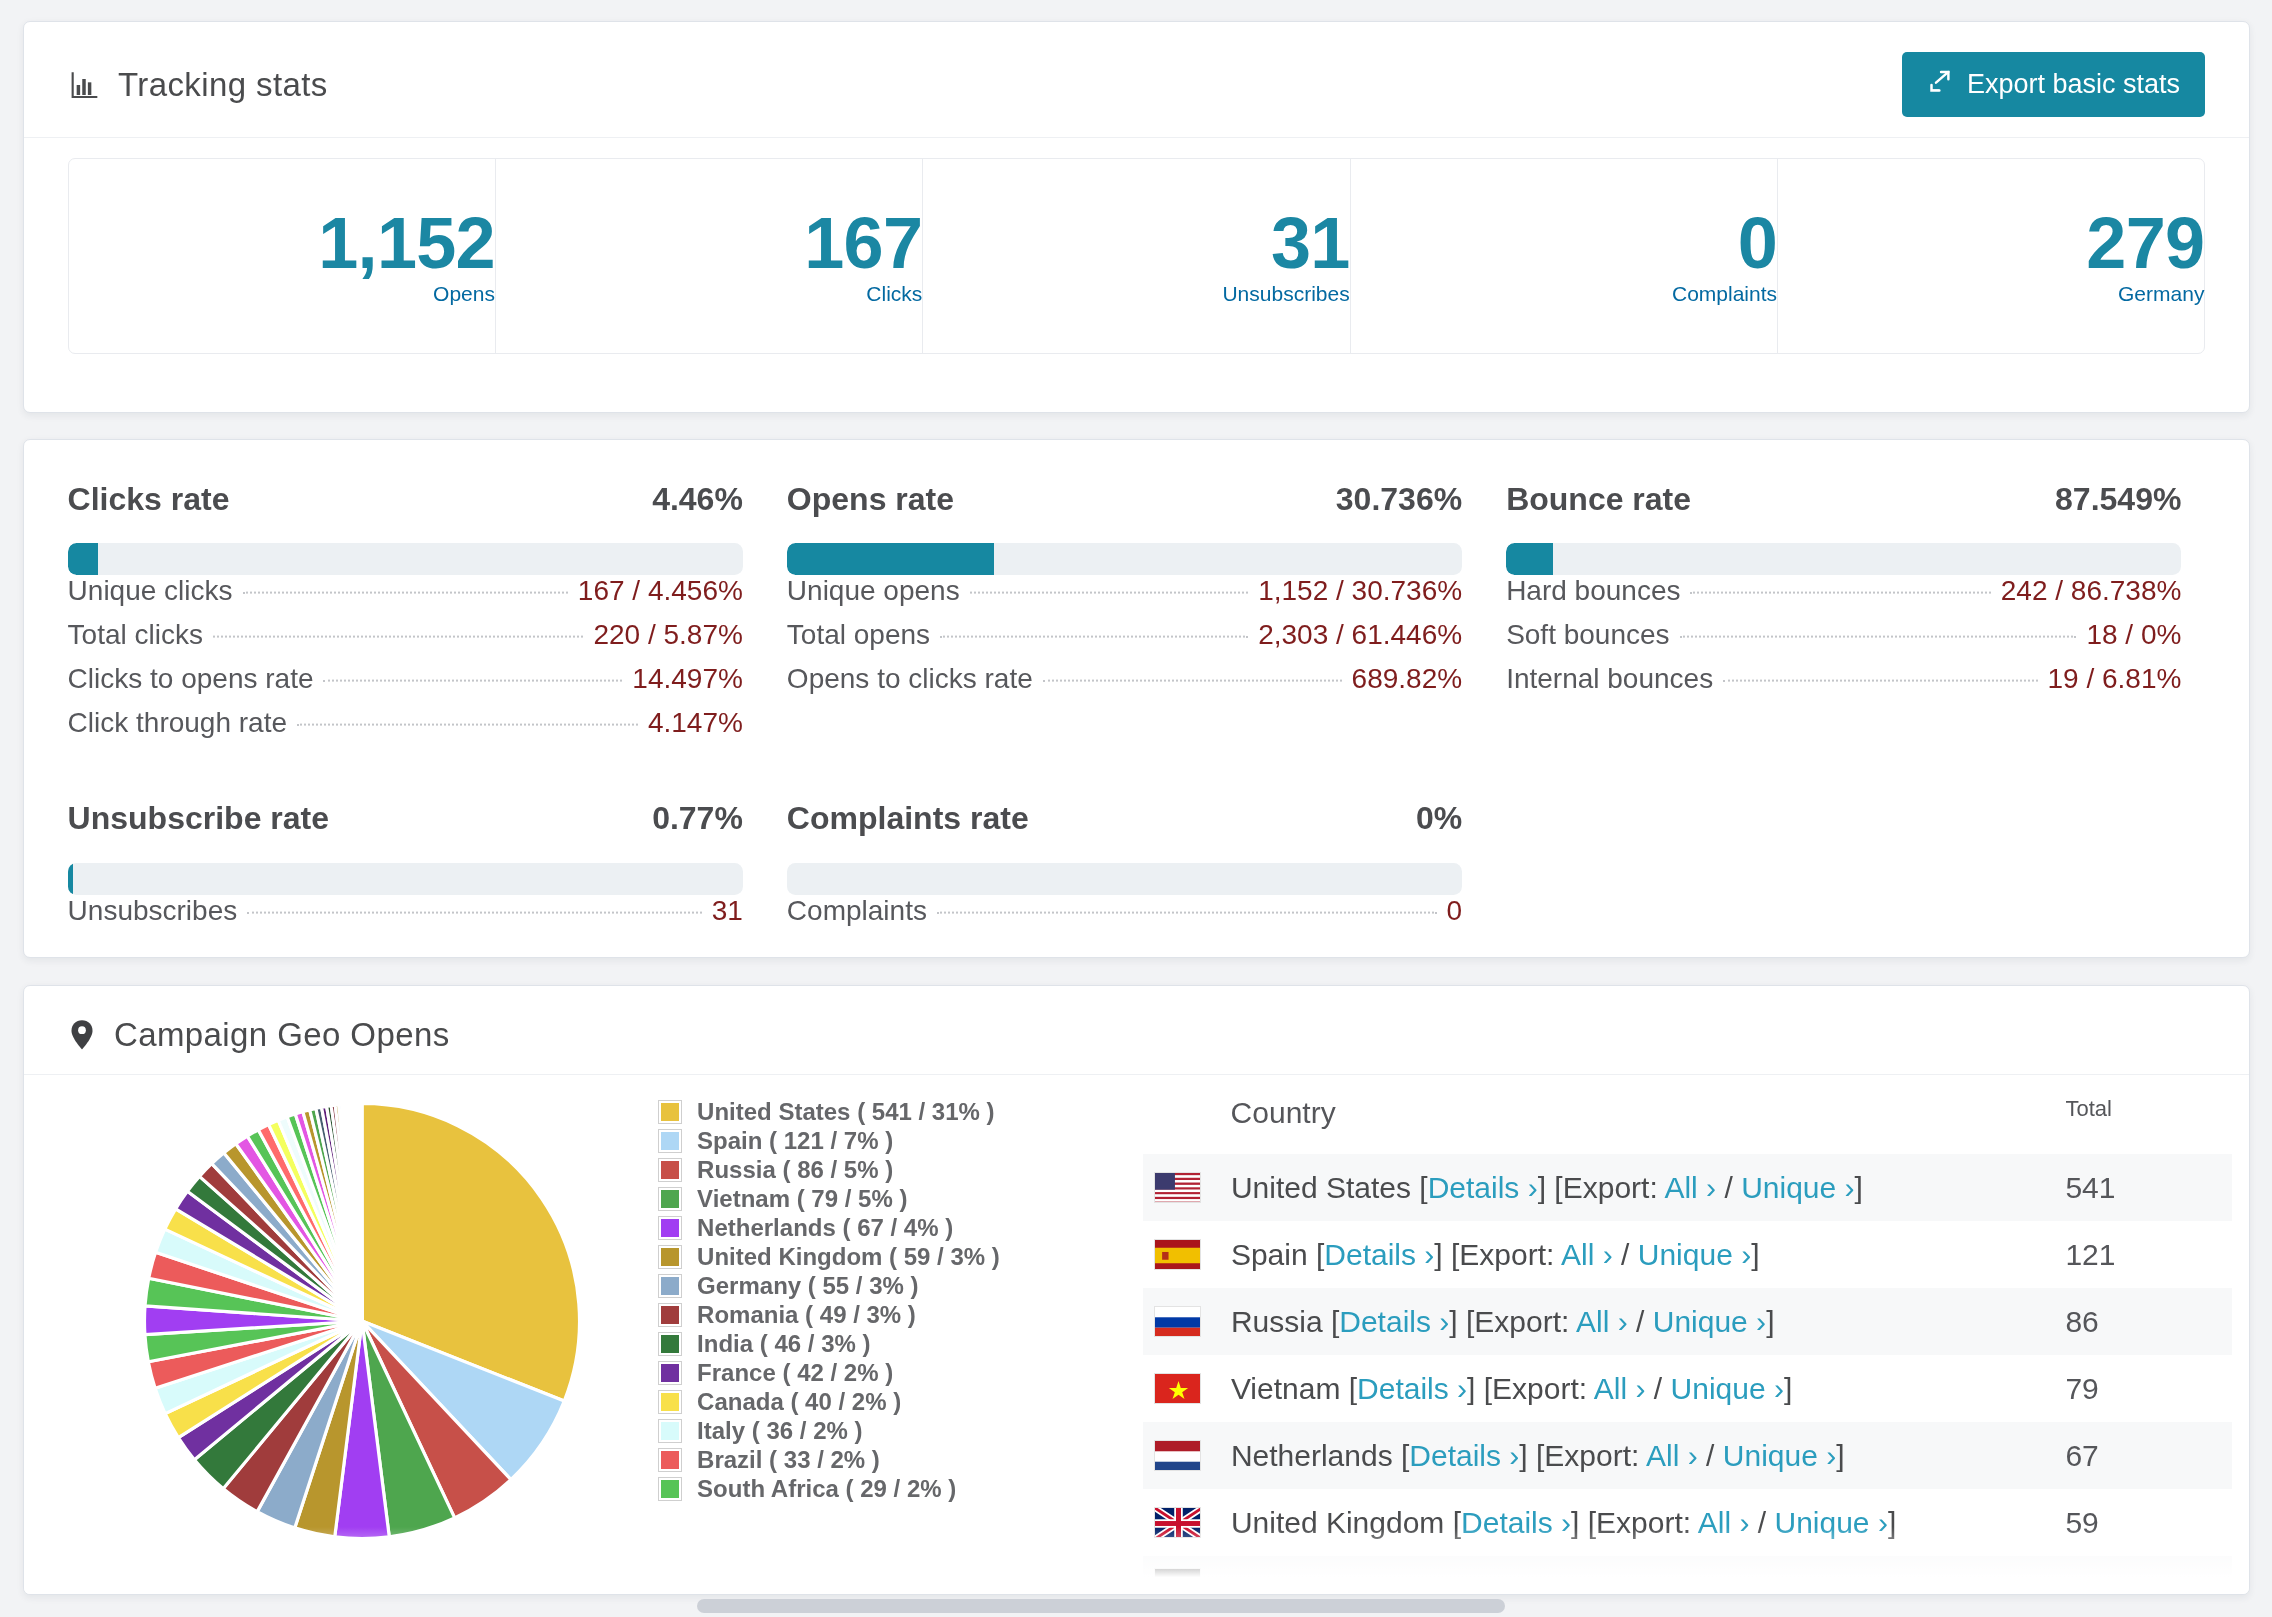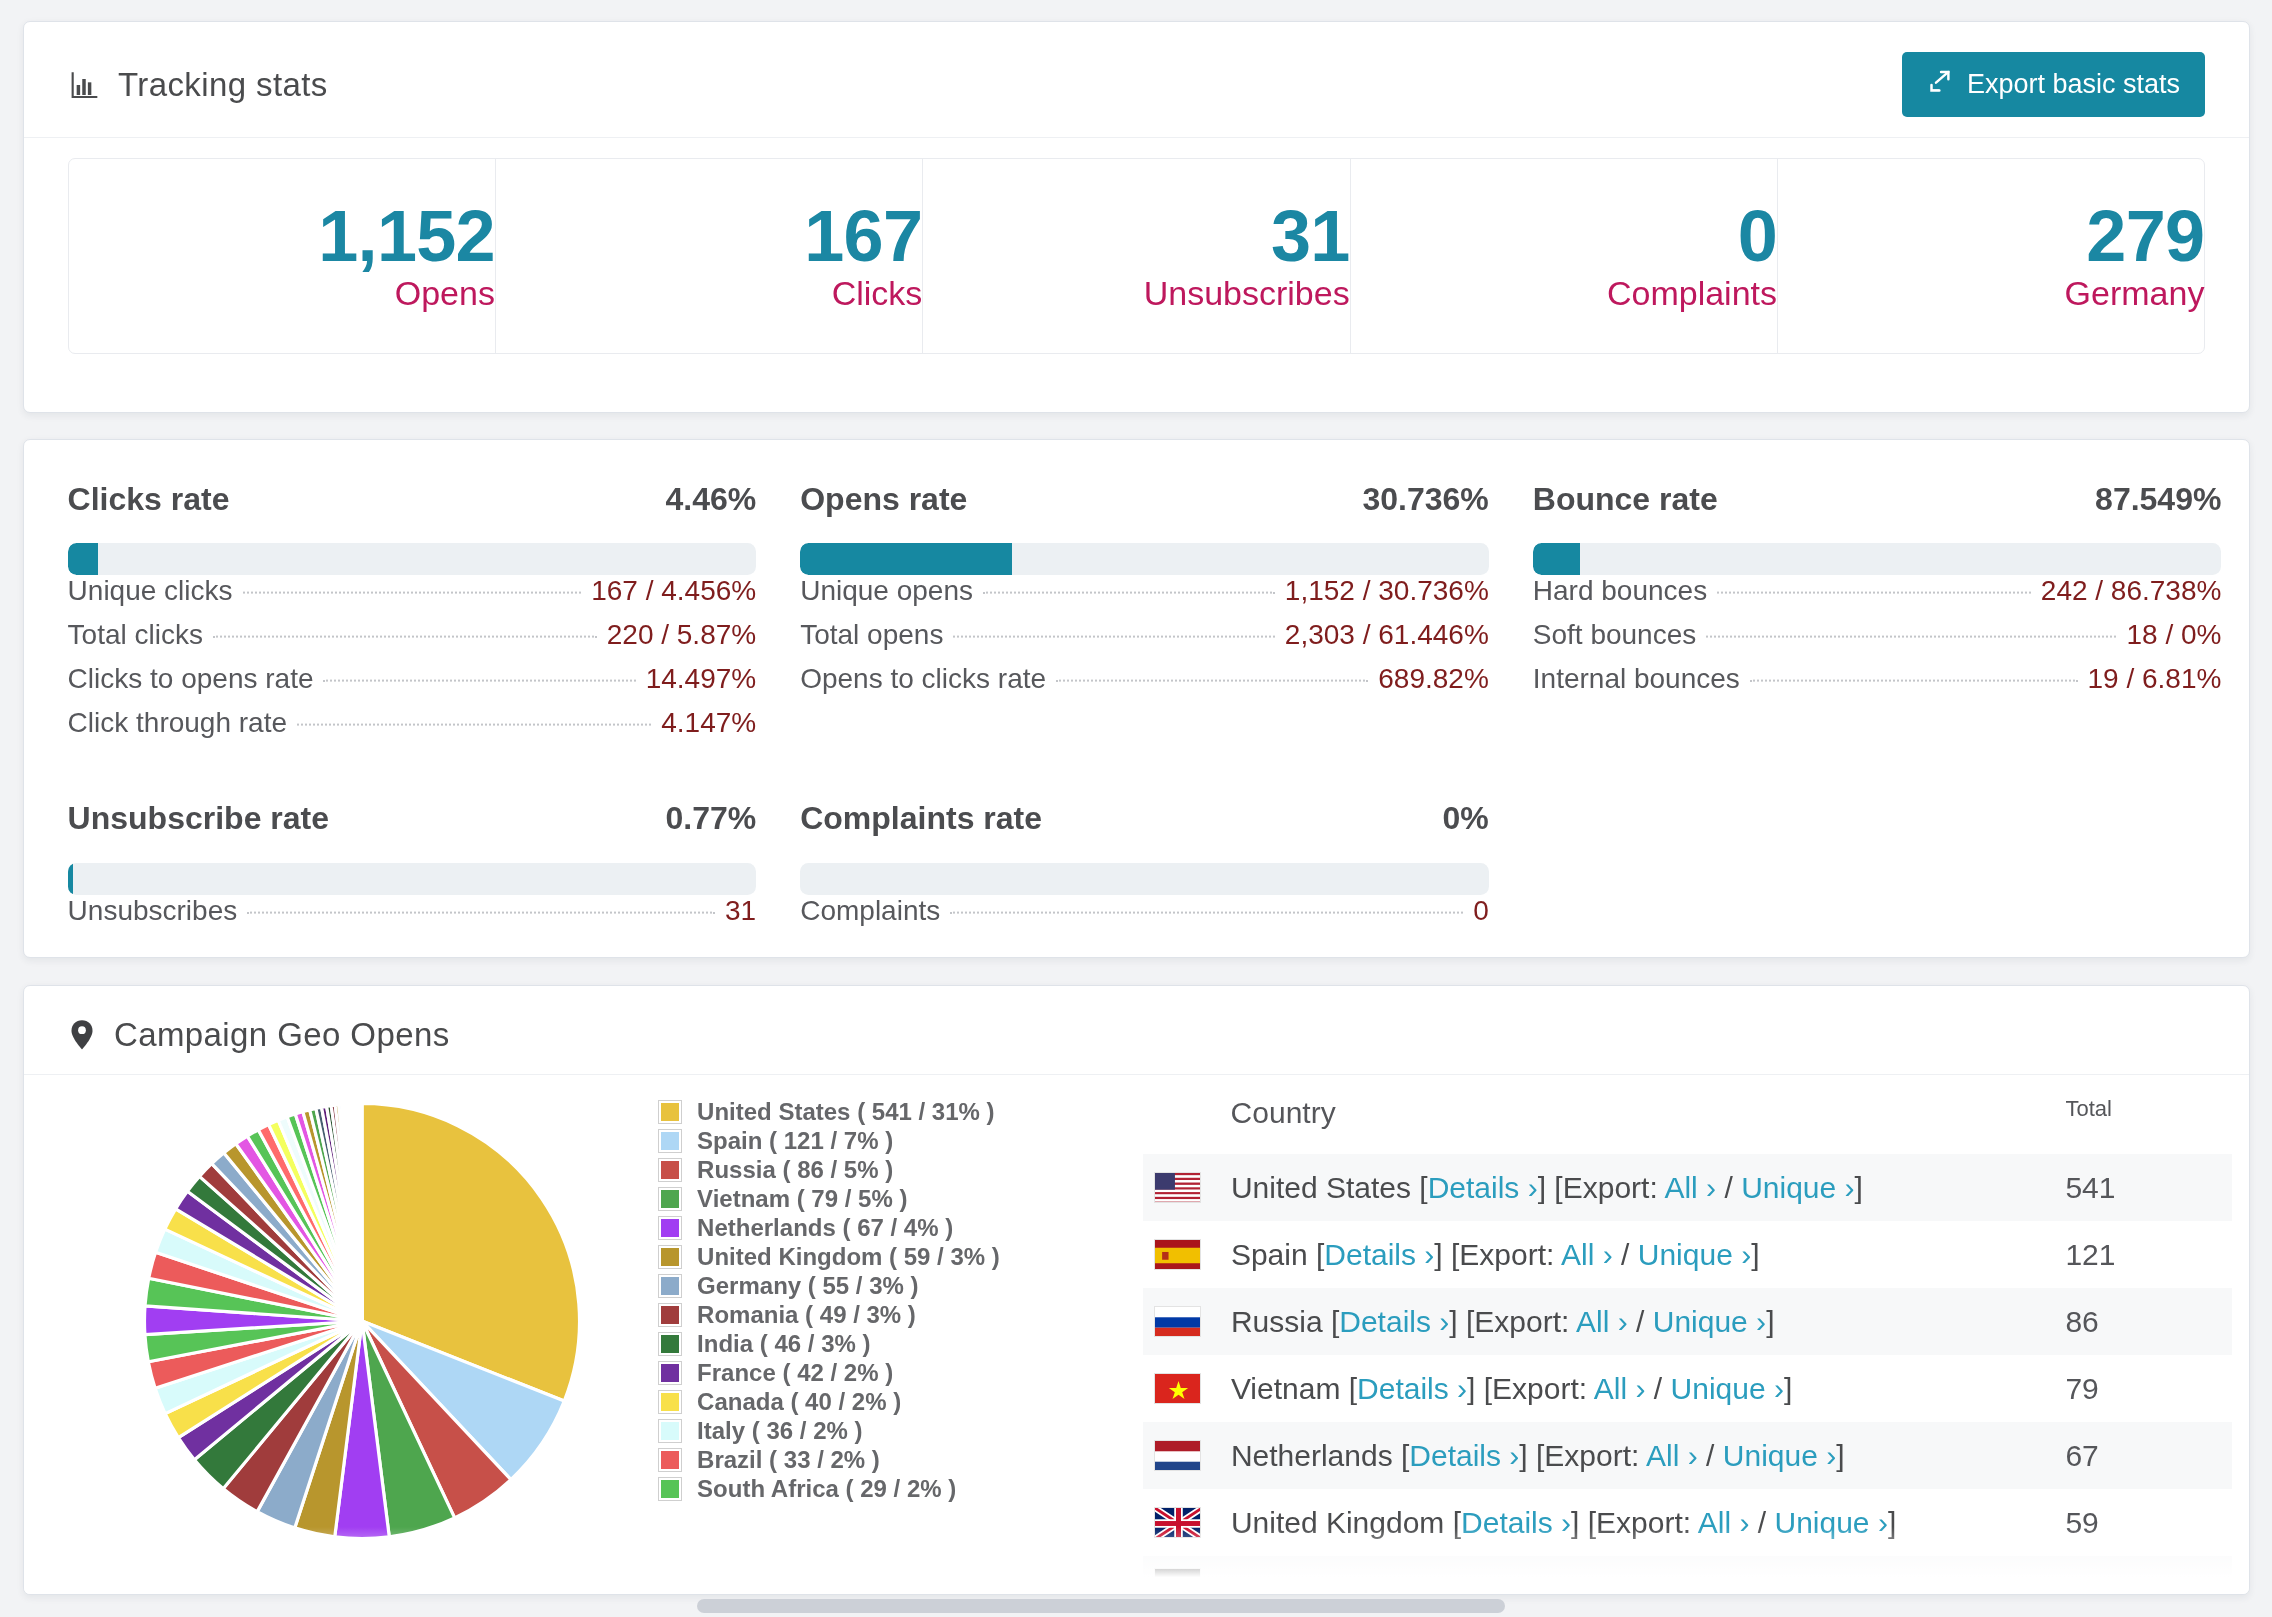--- a/index.html
+++ b/index.html
@@ -41,25 +41,25 @@
     margin:20px 44px; height:196px;
     border:1.4px solid #e9ebef; border-radius:7px;
     display:flex;
   }
   .summary-cell {
     flex:1; display:flex; flex-direction:column; align-items:flex-end; justify-content:center;
     border-right:1.4px solid #e9ebef;
   }
   .summary-cell:last-child { border-right:none; }
   .summary-value { font-size:72px; font-weight:700; color:#1b87a3; letter-spacing:-0.7px; line-height:1.05; }
-  .summary-label { font-size:34px; color:#be185d; }
+  .summary-label { font-size:21px; color:#0369a1; }
 
   
   .rates-grid {
-    padding:41px 28px 42px 44px;
+    padding:41px 68px 42px 44px;
     display:grid; grid-template-columns:1fr 1fr 1fr; column-gap:44px; row-gap:49px;
   }
   .rate-head { display:flex; justify-content:space-between; align-items:baseline; }
   .rate-title, .rate-value { font-size:32px; font-weight:700; color:#4b4c4f; }
   .bar { margin-top:25.4px; height:32px; background:#ecf0f3; border-radius:8.5px; overflow:hidden; }
   .bar-fill { height:100%; background:#1688a1; border-radius:8.5px 0 0 8.5px; }
   .rate-rows { }
   .stat-row { display:flex; align-items:baseline; height:44px; }
   .stat-row .lbl { font-size:28px; color:#57585c; white-space:nowrap; }
   .stat-row .leader { flex:1; border-bottom:2.1px dotted #c3c5c9; margin:0 10px; transform:translateY(-6.4px); }

